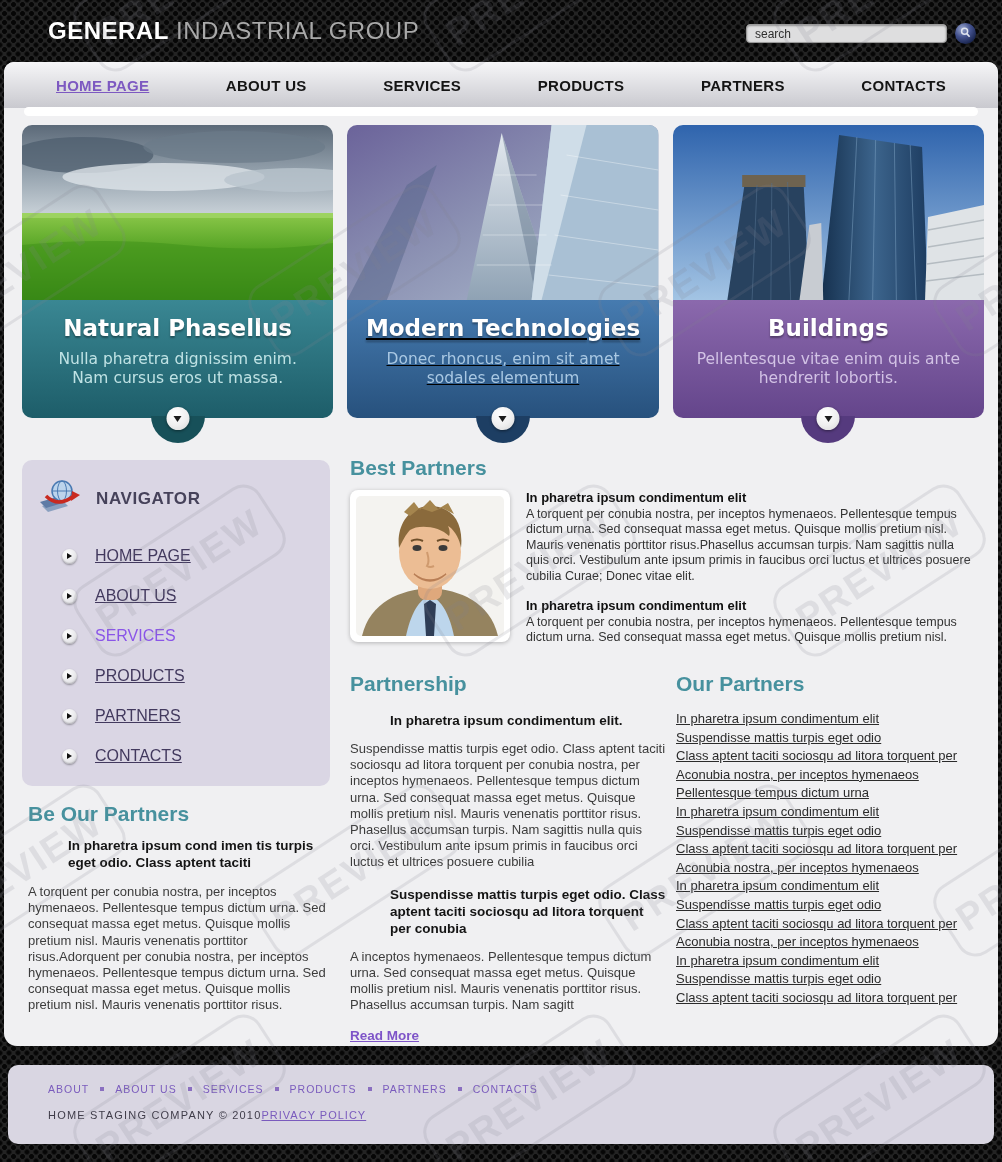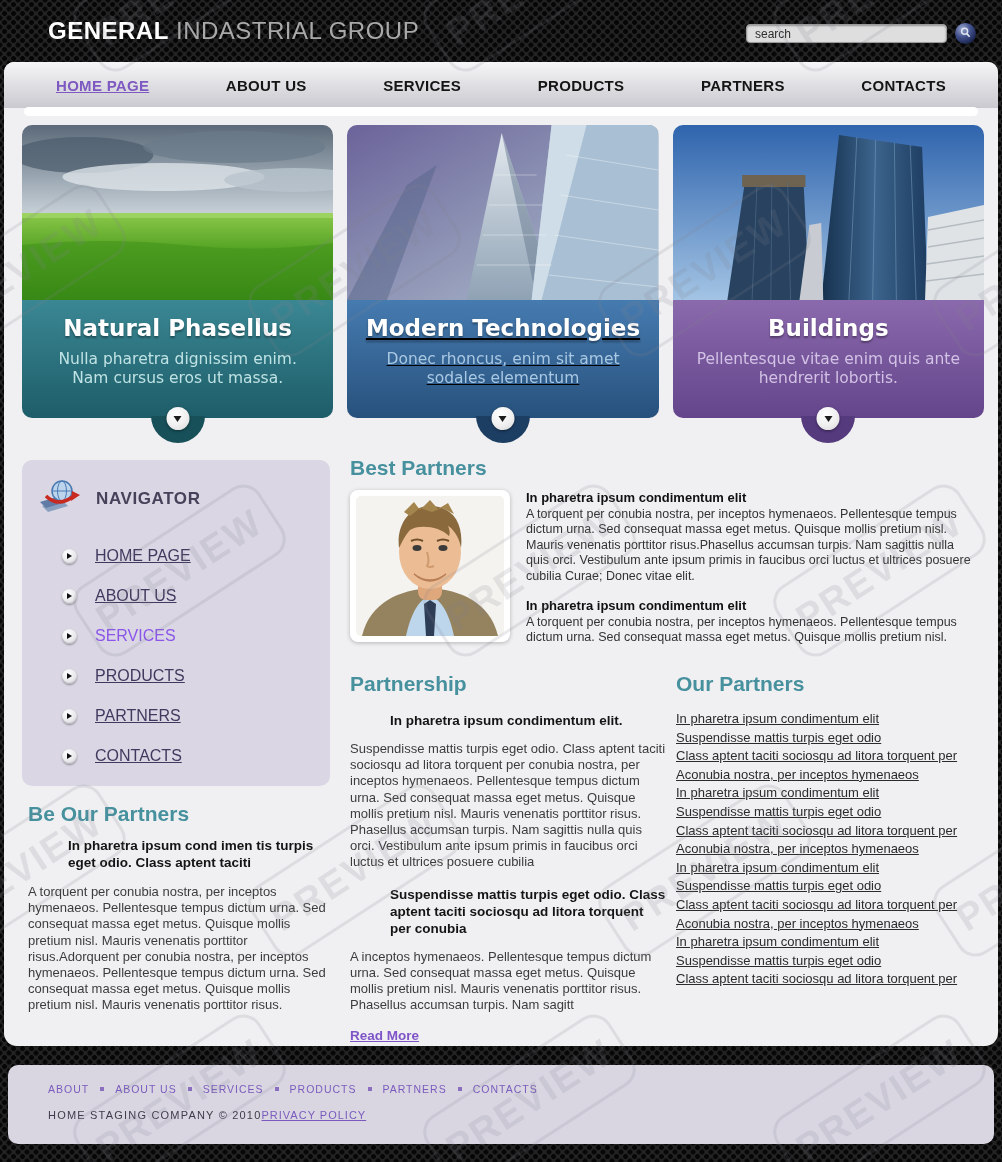--- a/index.html
+++ b/index.html
@@ -407,20 +407,21 @@
       <div class="p-para">A inceptos hymenaeos. Pellentesque tempus dictum urna. Sed consequat massa eget metus. Quisque mollis pretium nisl. Mauris venenatis porttitor risus. Phasellus accumsan turpis. Nam sagitt</div>
       <a href="#" class="read-more">Read More</a>
     </div>
 
     <div class="our-partners-col">
       <h2 class="sec-heading">Our Partners</h2>
       <a href="#" class="op-link">In pharetra ipsum condimentum elit</a>
       <a href="#" class="op-link">Suspendisse mattis turpis eget odio</a>
       <a href="#" class="op-link">Class aptent taciti sociosqu ad litora torquent per</a>
       <a href="#" class="op-link">Aconubia nostra, per inceptos hymenaeos</a>
+      <a href="#" class="op-link">Pellentesque tempus dictum urna</a>
       <a href="#" class="op-link">In pharetra ipsum condimentum elit</a>
       <a href="#" class="op-link">Suspendisse mattis turpis eget odio</a>
       <a href="#" class="op-link">Class aptent taciti sociosqu ad litora torquent per</a>
       <a href="#" class="op-link">Aconubia nostra, per inceptos hymenaeos</a>
       <a href="#" class="op-link">In pharetra ipsum condimentum elit</a>
       <a href="#" class="op-link">Suspendisse mattis turpis eget odio</a>
       <a href="#" class="op-link">Class aptent taciti sociosqu ad litora torquent per</a>
       <a href="#" class="op-link">Aconubia nostra, per inceptos hymenaeos</a>
       <a href="#" class="op-link">In pharetra ipsum condimentum elit</a>
       <a href="#" class="op-link">Suspendisse mattis turpis eget odio</a>

